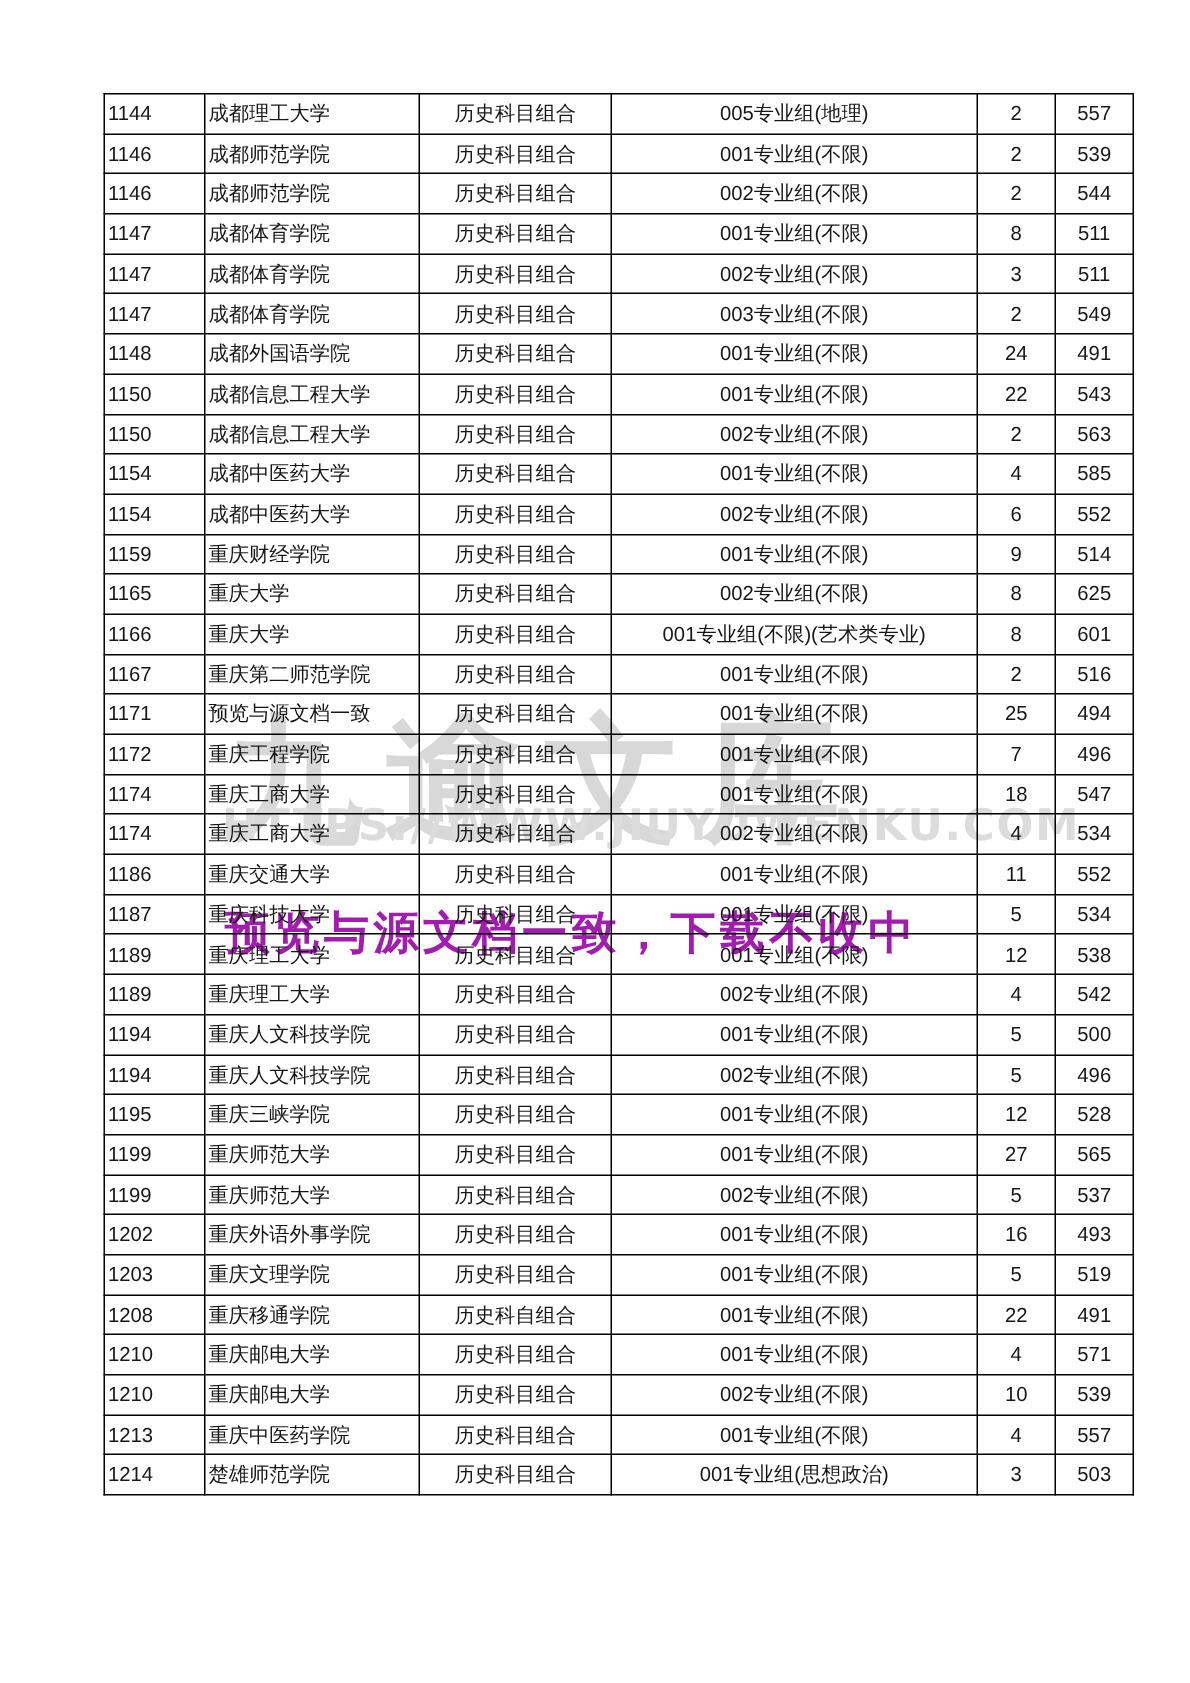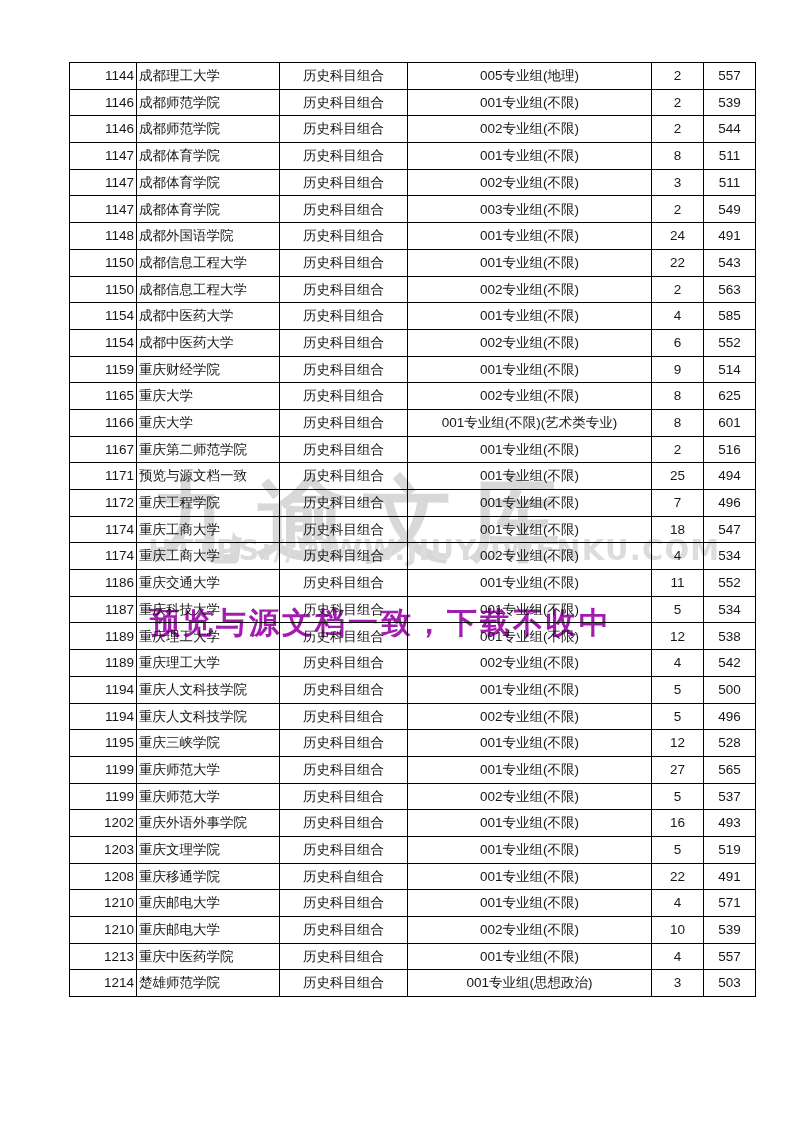--- a/index.html
+++ b/index.html
@@ -90,21 +90,21 @@
     border: 1px solid #000000;
     height: 25.7px;
     padding: 0 2px;
     font-size: 13.5px;
     line-height: 1.15;
     color: #161616;
     background: transparent;
     overflow: hidden;
     white-space: nowrap;
   }
-  td.c-id      { width: 62px;  text-align: right; }
+  td.c-id      { width: 62px;  text-align: left; }
   td.c-school  { width: 138px; text-align: left; padding-left: 5px; }
   td.c-subject { width: 123px; text-align: center; }
   td.c-group   { width: 239px; text-align: center; }
   td.c-plan    { width: 47px;  text-align: center; }
   td.c-score   { width: 47px;  text-align: center; }
 </style>
 </head>
 <body>
 
 <div id="page">

